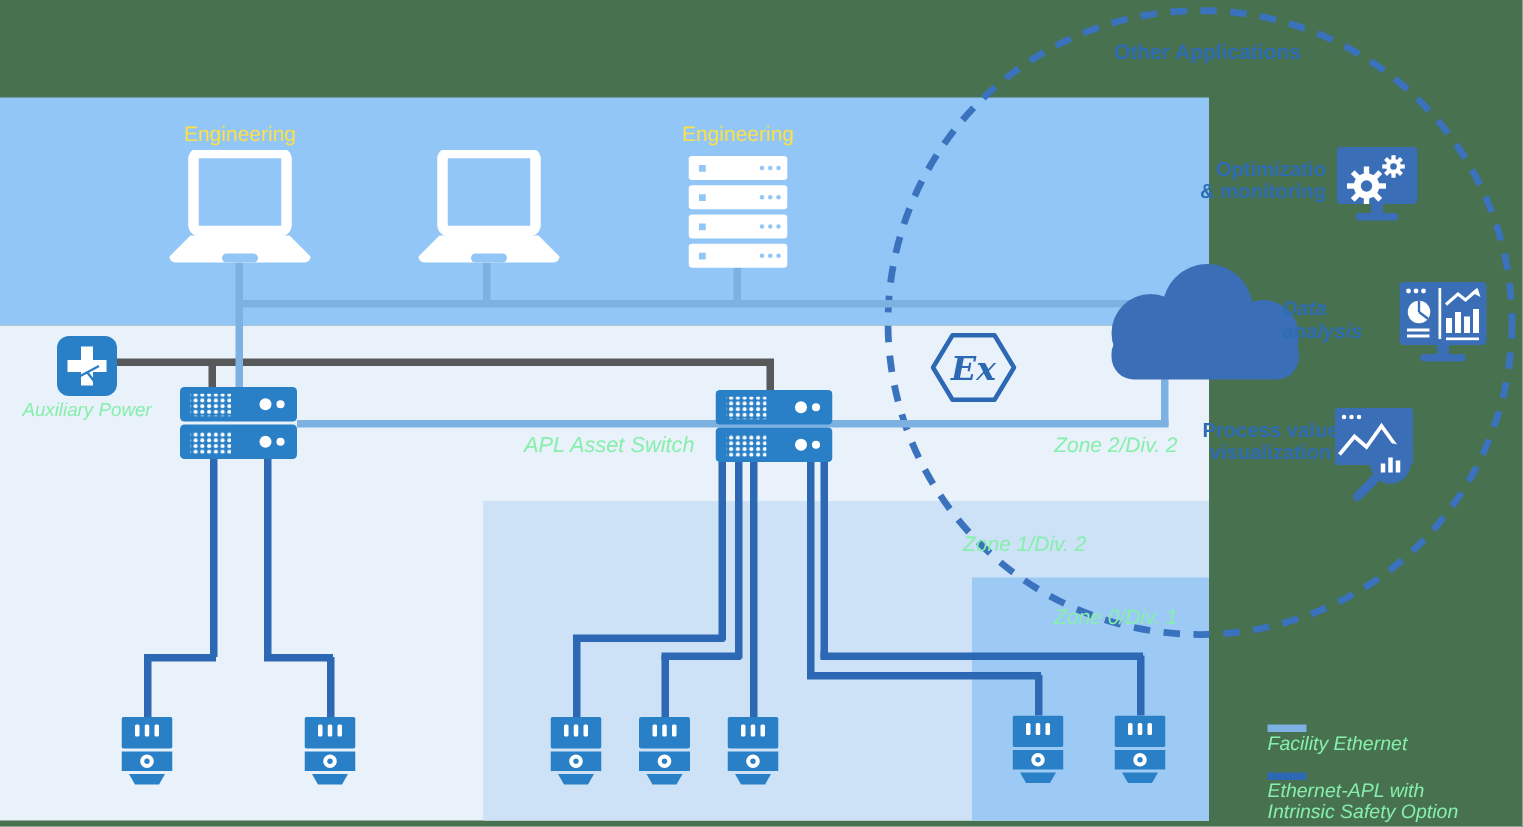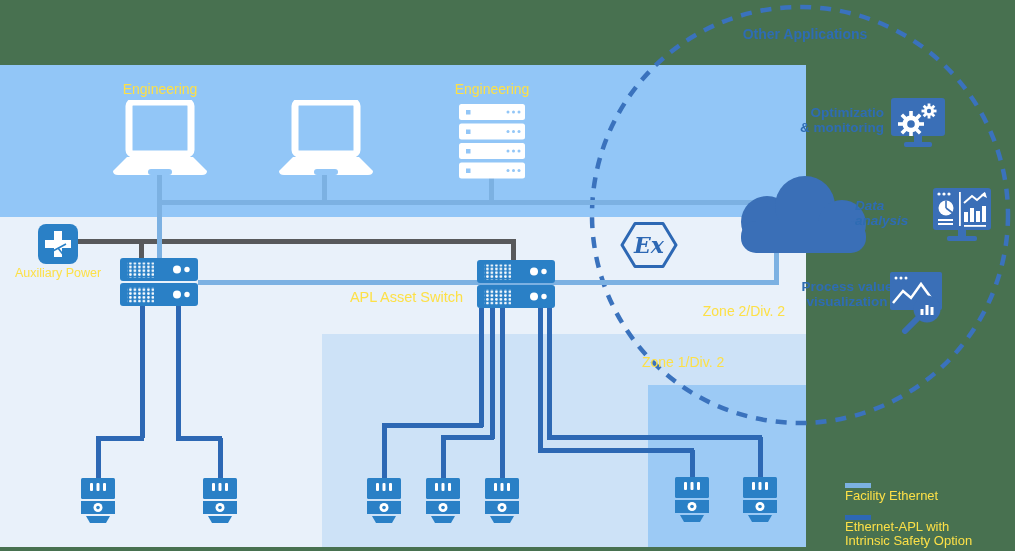--- a/index.html
+++ b/index.html
@@ -5,21 +5,21 @@
   html,body{margin:0;padding:0;}
   body{font-family:"Liberation Sans", sans-serif;}
   #canvas{position:relative;width:1015px;height:551px;background:#487150;overflow:hidden;}
   .area{position:absolute;}
   .line{position:absolute;}
   .lb{background:#7CB1E2;}
   .db{background:#2D68B4;}
   .gray{background:#58595B;}
   .lbl{position:absolute;line-height:1.15;}
   .white-lbl{color:#fde047;font-size:14px;text-align:center;}
-  .blue-lbl{color:#fde047;font-size:14px;}
+  .blue-lbl{color:#86efac;font-size:14px;font-style:italic;}
   .circle-lbl{color:#2E6CB3;font-weight:600;}
   .pre{white-space:pre-line;}
   .icon{position:absolute;}
   svg{display:block;}
 </style>
 </head>
 <body>
 
 <div id="canvas">
 
@@ -144,22 +144,23 @@
     <circle cx="57" cy="36.5" r="4" fill="#ffffff"></circle>
       <circle cx="67" cy="36.5" r="2.7" fill="#ffffff"></circle>
   </svg>
   <div class="lbl blue-lbl" style="left:300px;top:289px;width:163px;text-align:right;font-size:14.5px;">APL Asset Switch</div>
 
   <svg class="icon" style="left:620px;top:221px;" width="58" height="48" viewBox="0 0 58 48">
     <polygon points="15,2.5 43,2.5 56,24 43,45.5 15,45.5 2,24" fill="none" stroke="#2D68B4" stroke-width="3" stroke-linejoin="round"></polygon>
     <text x="29" y="32" text-anchor="middle" font-family="DejaVu Serif, serif" font-style="italic" font-weight="bold" font-size="22" fill="#2D68B4">Ex</text>
   </svg>
 
-  <div class="lbl blue-lbl" style="left:639px;top:303px;width:146px;text-align:right;">Zone 2/Div. 2</div>
+  <div class="lbl blue-lbl" style="left:639px;top:288px;width:146px;text-align:right;">Zone 2/Div. 2</div>
   <div class="lbl blue-lbl" style="left:642px;top:354px;width:146px;text-align:left;">Zone 1/Div. 2</div>
+  <div class="lbl blue-lbl" style="left:639px;top:403px;width:146px;text-align:right;">Zone 0/Div. 1</div>
 
   <svg class="icon" style="left:81px;top:478px;" width="34" height="47" viewBox="0 0 34 47">
       <rect x="0" y="0" width="34" height="21" rx="1.5" fill="#2A80C6"></rect>
       <rect x="9" y="5" width="3" height="8" rx="1" fill="#fff"></rect>
       <rect x="15.5" y="5" width="3" height="8" rx="1" fill="#fff"></rect>
       <rect x="22" y="5" width="3" height="8" rx="1" fill="#fff"></rect>
       <rect x="0" y="23" width="34" height="13" fill="#2A80C6"></rect>
       <circle cx="17" cy="29.5" r="4.5" fill="#fff"></circle>
       <circle cx="17" cy="29.5" r="1.8" fill="#2A80C6"></circle>
       <path d="M5 38 L29 38 L25 45 L9 45 Z" fill="#2A80C6"></path>

